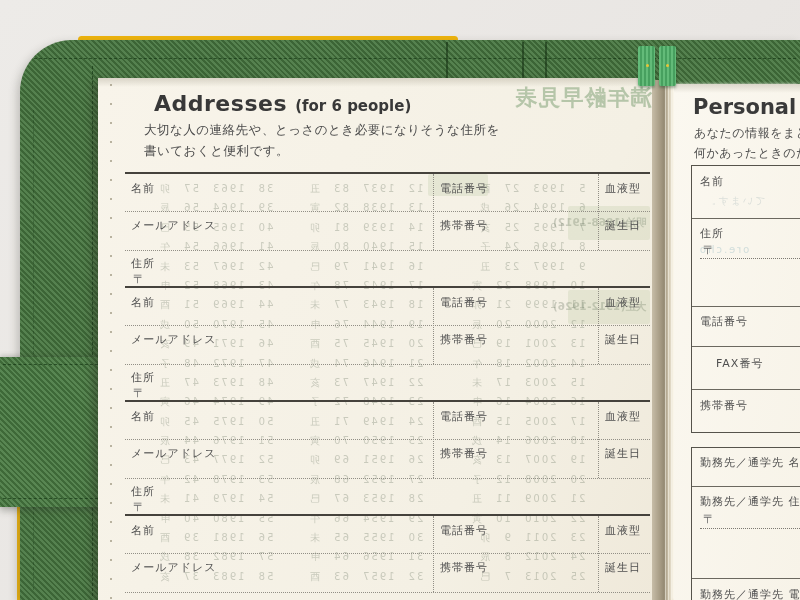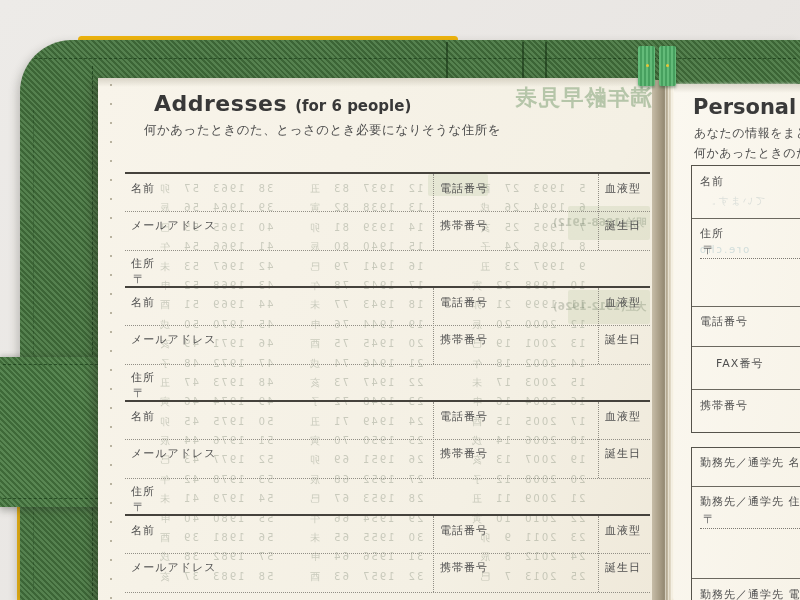--- a/index.html
+++ b/index.html
@@ -120,21 +120,22 @@
 <div class="stitch-h" style="left:3px;top:364px;width:95px;z-index:4;"></div>
 <div class="stitch-h" style="left:3px;top:498px;width:95px;z-index:4;"></div>
 
 <div id="left-page">
   <div id="perforation"></div>
 
   <div class="lp-title">
     <span>Addresses</span>
     <span class="note"> <span>(for 6 people)</span></span>
   </div>
-  <div class="lp-intro" style="top:44px">何かあったときのた、とっさのとき必要になりそうな住所を</div>
+  <div class="lp-intro" style="top:44px">大切な人の連絡先や、とっさのとき必要になりそうな住所を</div>
+  <div class="lp-intro" style="top:65px">書いておくと便利です。</div>
 
   <div class="ghost-title">満年齢早見表</div>
   <div class="ghost-era" style="left:455px;top:138px">明治(1868-1912)</div>
   <div class="ghost-era" style="left:455px;top:222px">大正(1912-1926)</div>
   <div class="ghost-blob" style="left:470px;top:128px;width:82px;height:34px"></div>
   <div class="ghost-blob" style="left:470px;top:212px;width:82px;height:34px"></div>
   <div class="ghost-blob" style="left:330px;top:96px;width:60px;height:22px"></div>
   <div id="ghosts">
       <div class="ghost-col" style="left: 60px; top: 104px;">
         <div>38 1963 57 卯</div>

